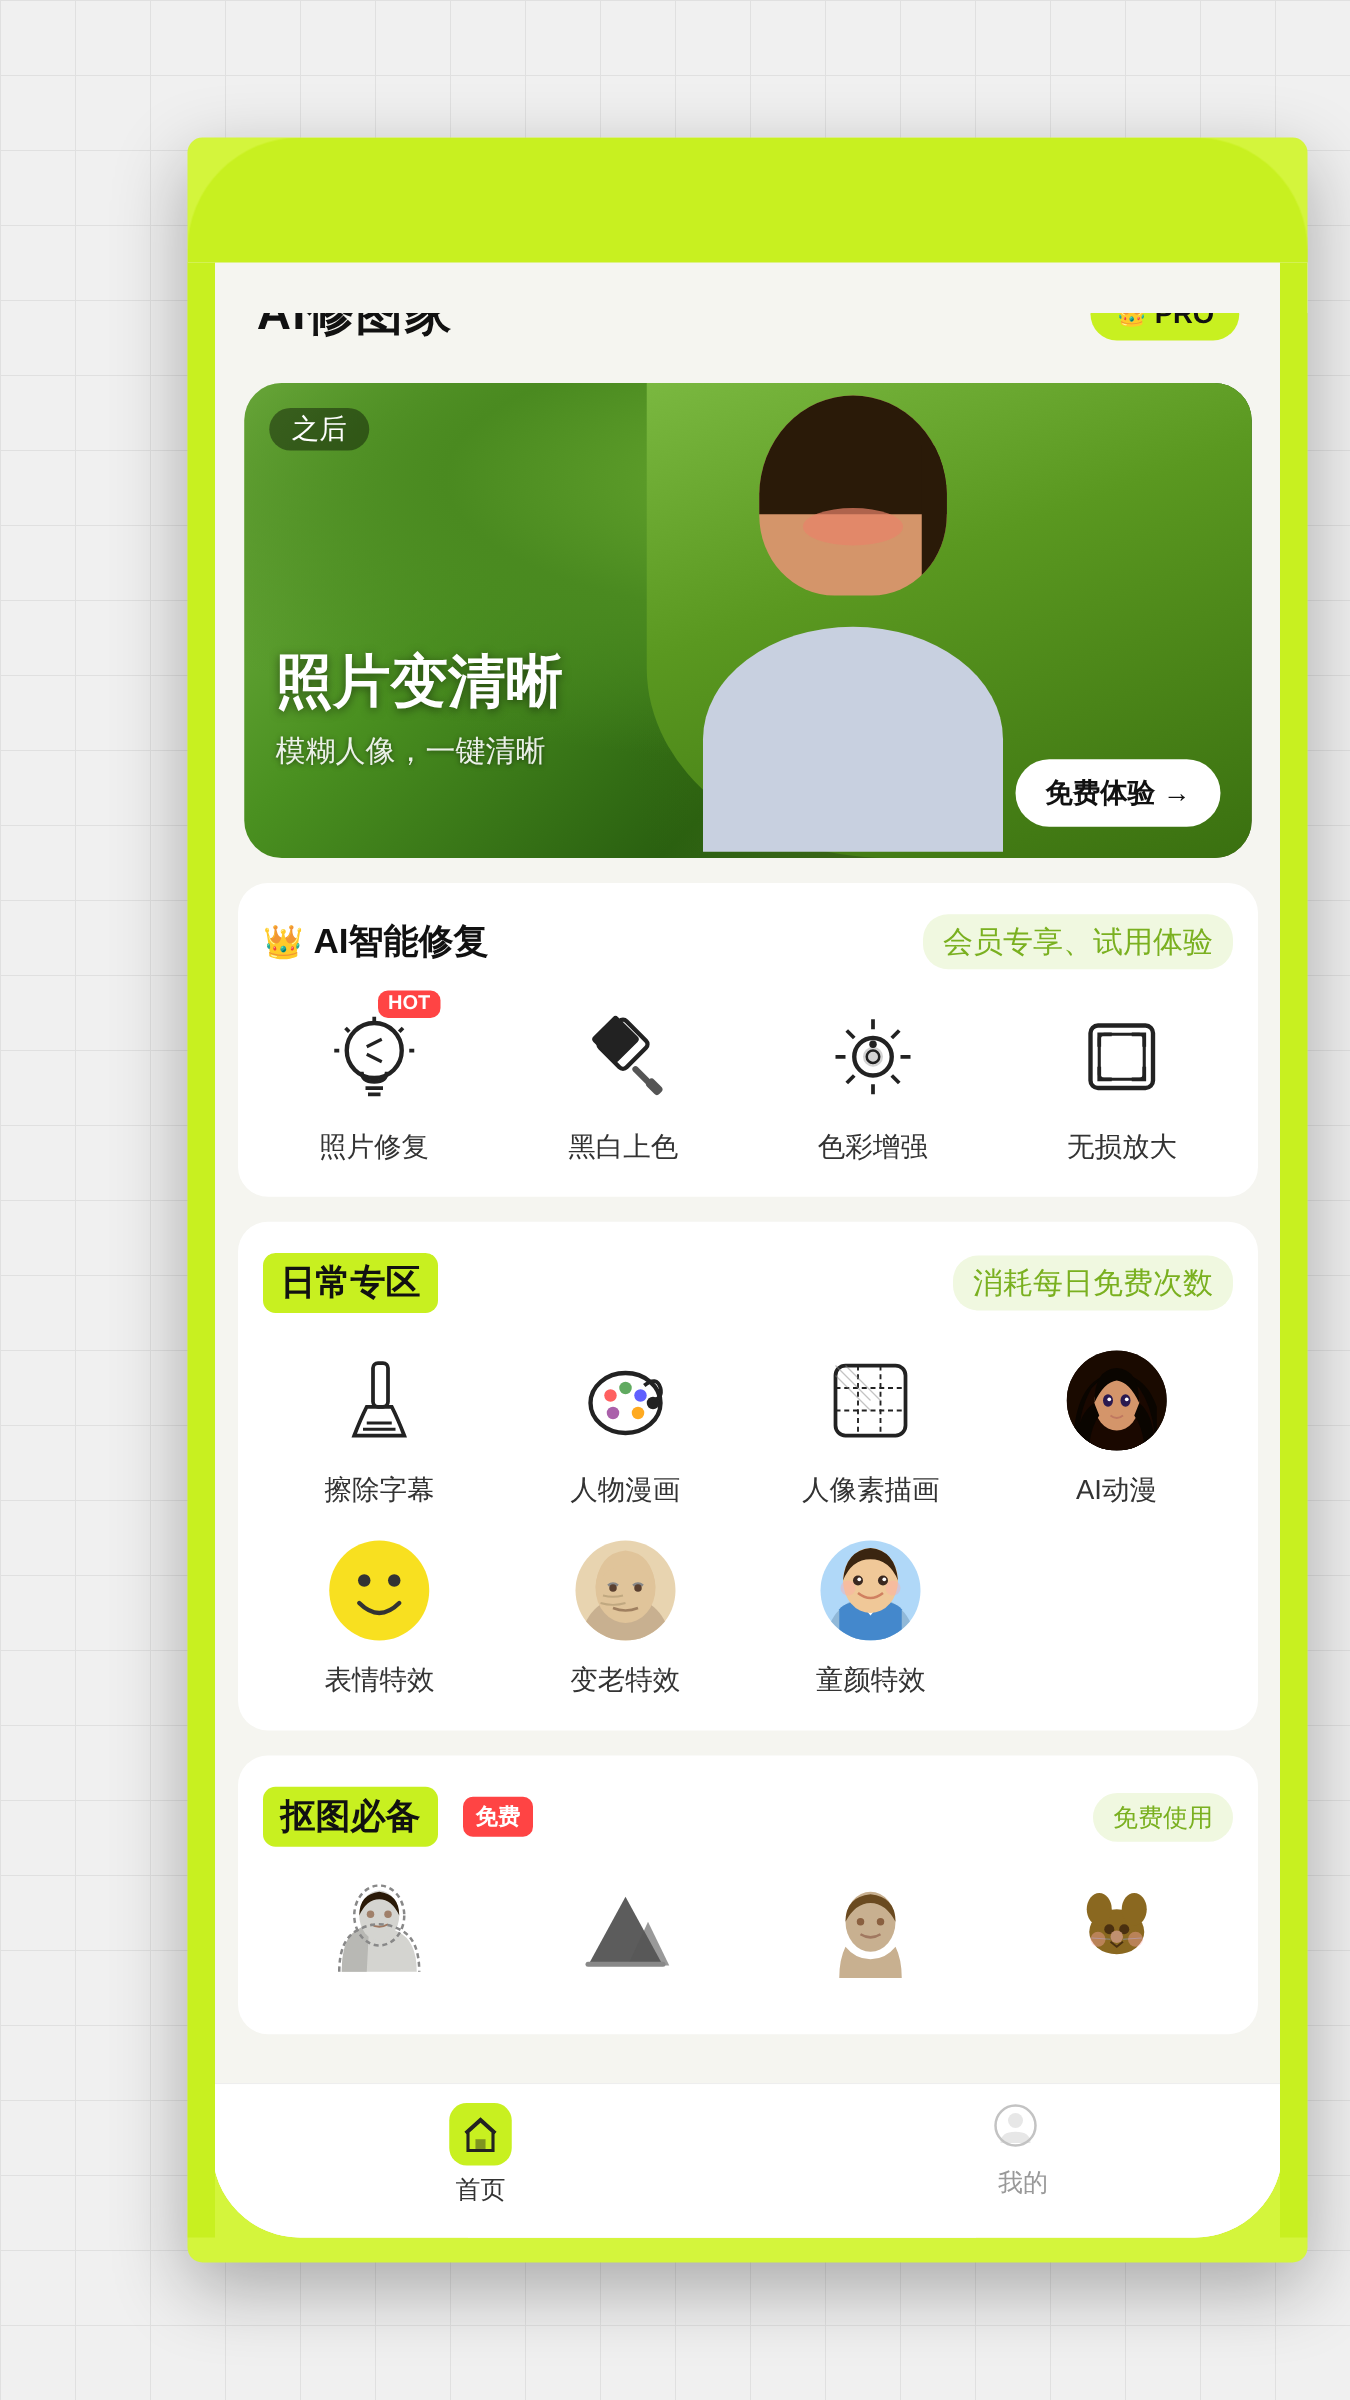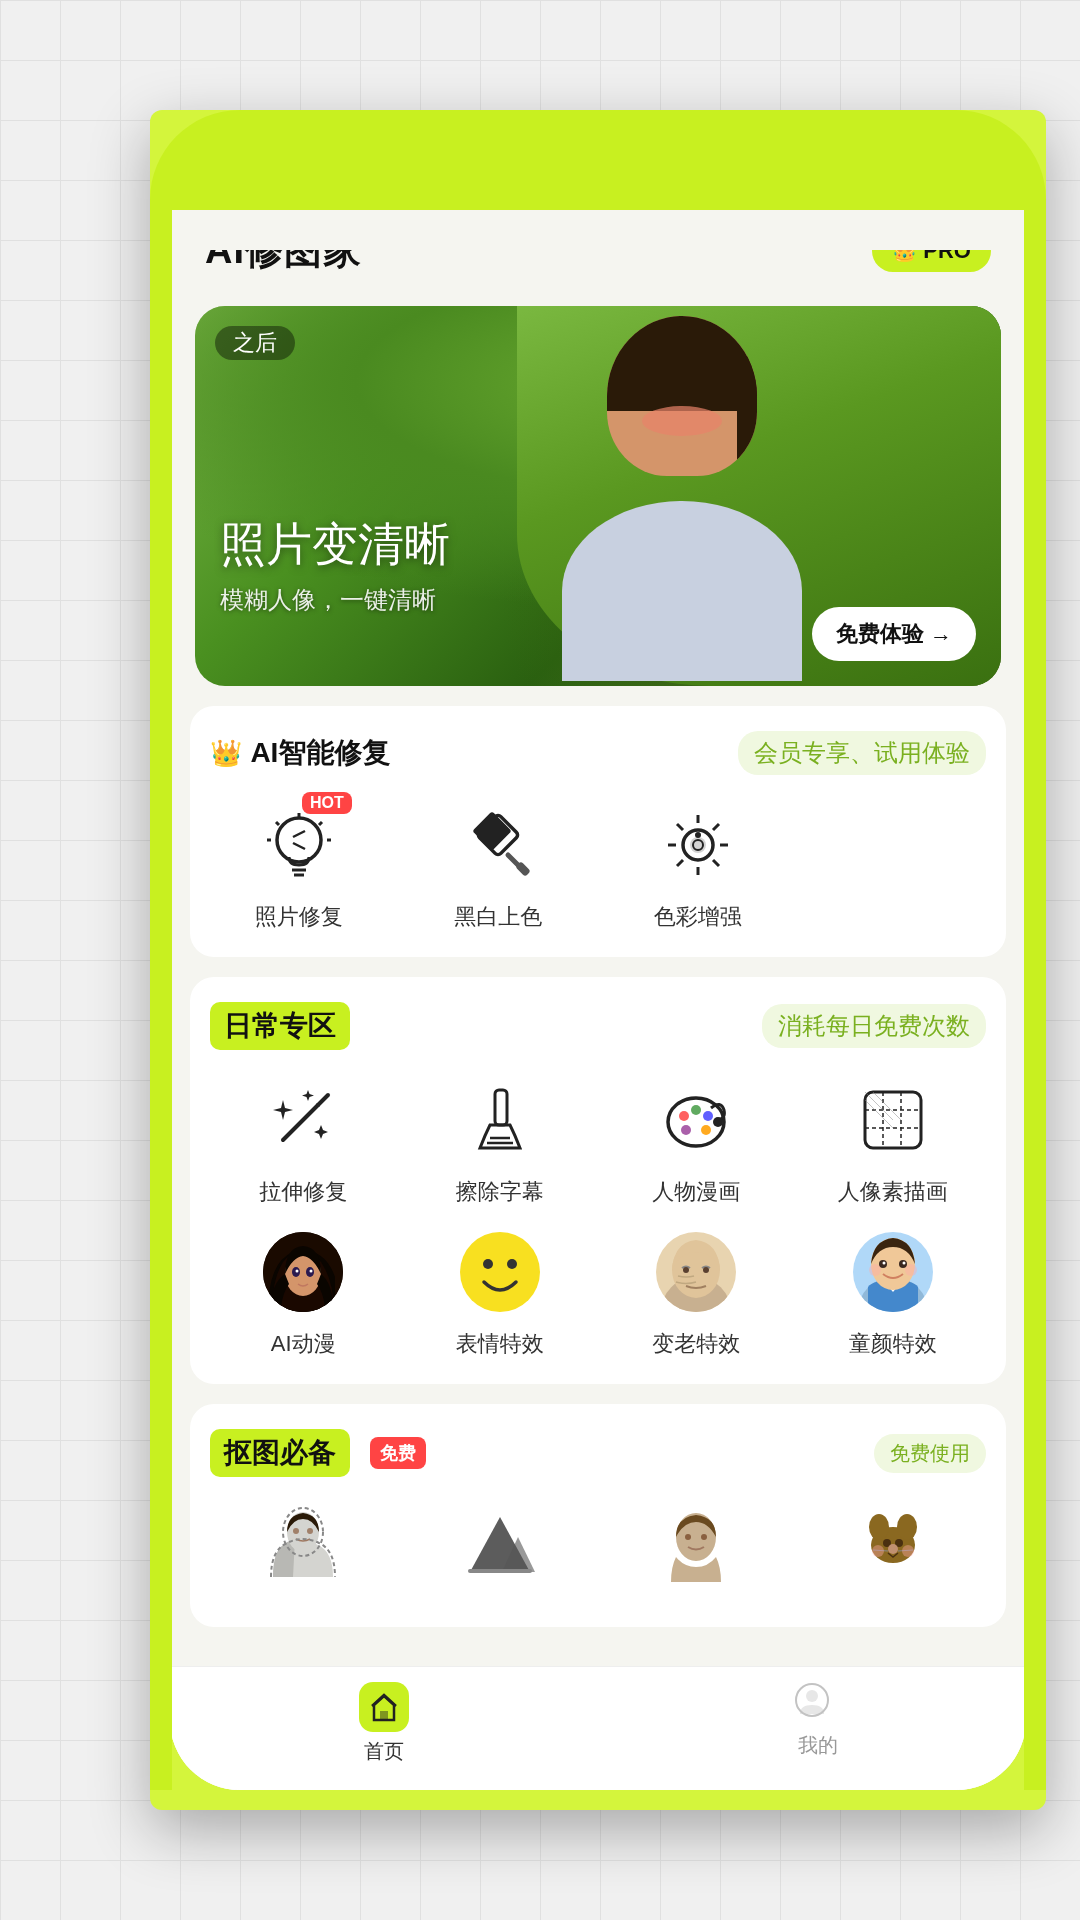--- a/index.html
+++ b/index.html
@@ -155,21 +155,21 @@
       border-radius: 20px;
       font-size: 22px;
     }
     .hero-text {
       position: absolute;
       bottom: 70px;
       left: 25px;
     }
     .hero-title {
       font-size: 46px;
-      font-weight: 400;
+      font-weight: 700;
       color: white;
       text-shadow: 0 2px 8px rgba(0,0,0,0.5);
       margin-bottom: 8px;
     }
     .hero-subtitle {
       font-size: 24px;
       color: rgba(255,255,255,0.9);
       text-shadow: 0 1px 4px rgba(0,0,0,0.5);
     }
     .try-btn {
@@ -473,43 +473,45 @@
                   <line x1="61" y1="19" x2="55" y2="25" stroke="#222" stroke-width="3"></line>
                   <line x1="25" y1="55" x2="19" y2="61" stroke="#222" stroke-width="3"></line>
 
                   <circle cx="40" cy="40" r="5" fill="none" stroke="#222" stroke-width="2"></circle>
                   <circle cx="40" cy="30" r="3" fill="#222"></circle>
                 </svg>
               </div>
               <span class="feature-label">色彩增强</span>
             </div>
 
+            <div class="feature-item">
+              <div class="feature-icon-wrap">
+                <svg class="inline-icon" viewBox="0 0 80 80">
+                  <rect x="15" y="15" width="50" height="50" rx="6" fill="none" stroke="#222" stroke-width="3.5"></rect>
+                  <rect x="22" y="22" width="36" height="36" rx="4" fill="none" stroke="#222" stroke-width="2.5"></rect>
+
+                  <polyline points="22,32 22,22 32,22" fill="none" stroke="#222" stroke-width="3"></polyline>
+                  <polyline points="48,22 58,22 58,32" fill="none" stroke="#222" stroke-width="3"></polyline>
+                  <polyline points="58,48 58,58 48,58" fill="none" stroke="#222" stroke-width="3"></polyline>
+                  <polyline points="32,58 22,58 22,48" fill="none" stroke="#222" stroke-width="3"></polyline>
+                </svg>
+              </div>
+              <span class="feature-label">无损放大</span>
+            </div>
           </div>
         </div>
 
         <div class="section-daily-wrap">
           <div class="section-header">
             <span class="daily-header-title">日常专区</span>
             <span class="section-badge">消耗每日免费次数</span>
           </div>
 
           <div class="feature-grid-2row">
 
-            <div class="feature-item">
-              <div class="feature-icon-wrap">
-                <svg class="inline-icon" viewBox="0 0 80 80">
-                  <line x1="20" y1="60" x2="55" y2="25" stroke="#222" stroke-width="4" stroke-linecap="round"></line>
-                  <line x1="55" y1="25" x2="65" y2="15" stroke="#222" stroke-width="4" stroke-linecap="round"></line>
-                  <path d="M20 20 L22 28 L30 30 L22 32 L20 40 L18 32 L10 30 L18 28 Z" fill="#222"></path>
-                  <path d="M58 45 L60 50 L65 52 L60 54 L58 59 L56 54 L51 52 L56 50 Z" fill="#222"></path>
-                  <path d="M45 10 L46.5 14 L51 15.5 L46.5 17 L45 21 L43.5 17 L39 15.5 L43.5 14 Z" fill="#222"></path>
-                </svg>
-              </div>
-              <span class="feature-label">拉伸修复</span>
-            </div>
 
             <div class="feature-item">
               <div class="feature-icon-wrap">
                 <svg class="inline-icon" viewBox="0 0 80 80">
                   <rect x="35" y="10" width="12" height="35" rx="4" fill="none" stroke="#222" stroke-width="3"></rect>
                   <path d="M30 45 Q25 55 20 68 L60 68 Q55 55 50 45 Z" fill="none" stroke="#222" stroke-width="3"></path>
                   <line x1="30" y1="58" x2="50" y2="58" stroke="#222" stroke-width="2.5"></line>
                   <line x1="27" y1="63" x2="53" y2="63" stroke="#222" stroke-width="2.5"></line>
                 </svg>
               </div>

